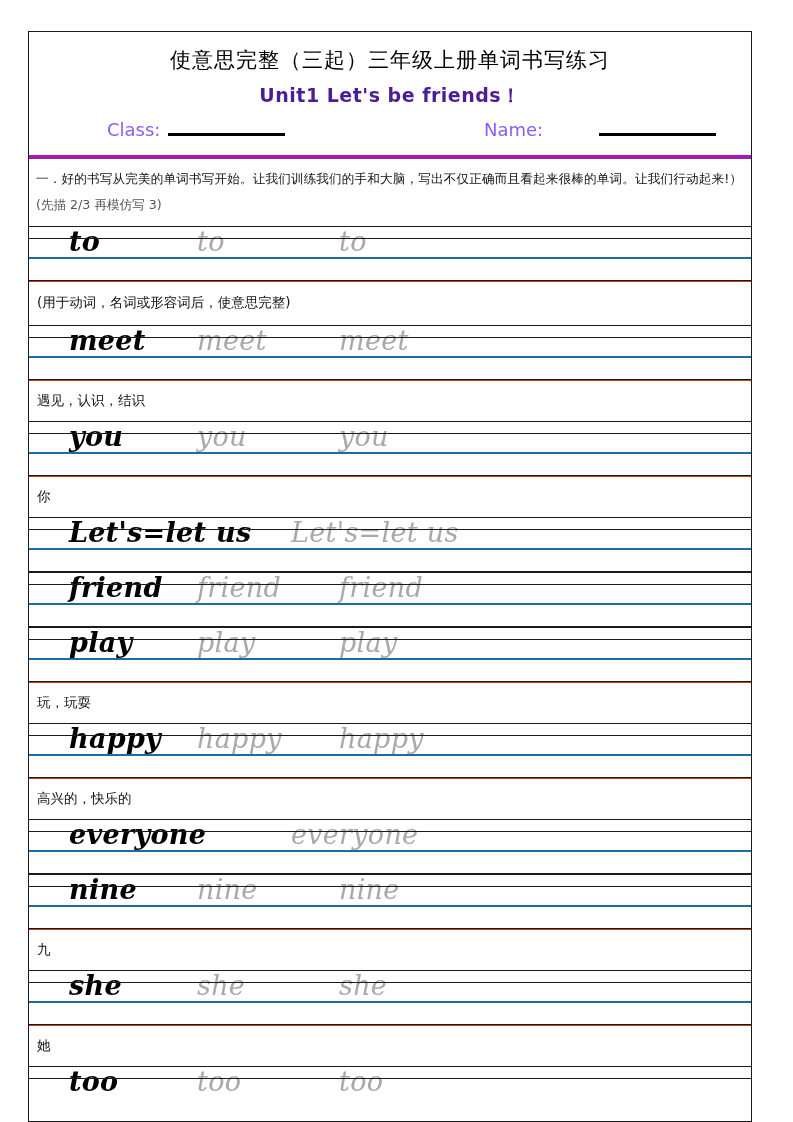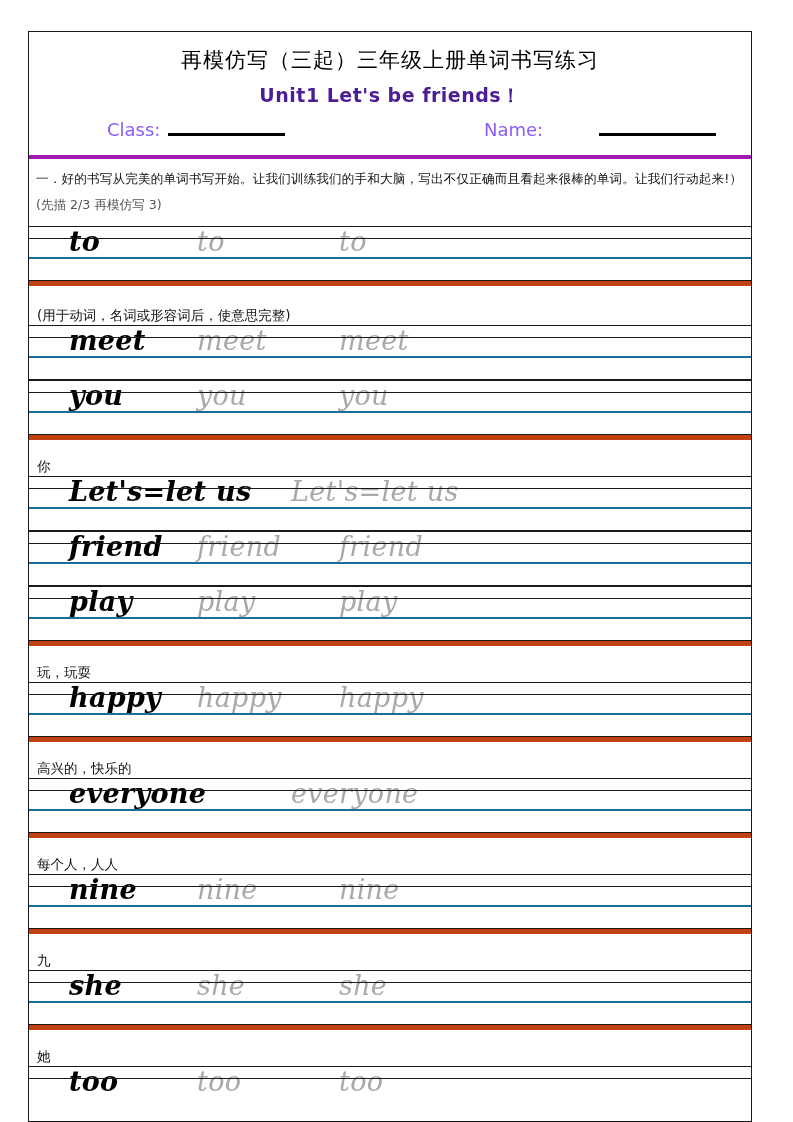--- a/index.html
+++ b/index.html
@@ -123,42 +123,42 @@
   .word.solid{color:#000;left:40px;}
   .word.trace{color:#a9a9a9;font-weight:normal;}
   .word.trace.t1{left:168px;}
   .word.trace.t2{left:310px;}
   .word.wide.trace.t1{left:262px;}
 
   
   .mrow{
     position:relative;
     height:41px;
-    border-top:5px solid #c2410c;
+    border-top:1px solid #c2410c;
     box-sizing:border-box;
     display:flex;
-    align-items:flex-end;
+    align-items:center;
   }
   .meaning{
     font-family:"DejaVu Sans","Liberation Sans",sans-serif;
     font-size:13.5px;
     color:#111;
     padding-left:8px;
     white-space:nowrap;
   }
   .mrow.tall{height:44px;}
 </style>
 </head>
 <body>
 
 <div class="page">
 
   <div class="sheet">
 
-    <div class="title-main">再模仿写（三起）三年级上册单词书写练习</div>
+    <div class="title-main">使意思完整（三起）三年级上册单词书写练习</div>
     <div class="title-sub">Unit1 Let's be friends！</div>
 
     <div class="idrow">
       <div class="field field-class">
         <span class="field-label">Class:</span>
         <span class="field-rule"></span>
       </div>
       <div class="field field-name">
         <span class="field-label">Name:</span>
         <span class="field-rule"></span>
@@ -180,20 +180,23 @@
         <div class="mrow tall">
           <span class="meaning">(用于动词，名词或形容词后，使意思完整)</span>
         </div>
         <div class="prow">
           <span class="word solid">meet</span>
           <span class="word trace t1">meet</span>
           <span class="word trace t2">meet</span>
           <span class="midline"></span>
           <span class="baseline"></span>
         </div>
+        <div class="mrow">
+          <span class="meaning">遇见，认识，结识</span>
+        </div>
         <div class="prow">
           <span class="word solid">you</span>
           <span class="word trace t1">you</span>
           <span class="word trace t2">you</span>
           <span class="midline"></span>
           <span class="baseline"></span>
         </div>
         <div class="mrow">
           <span class="meaning">你</span>
         </div>
@@ -229,23 +232,20 @@
         </div>
         <div class="mrow">
           <span class="meaning">高兴的，快乐的</span>
         </div>
         <div class="prow">
           <span class="word solid wide">everyone</span>
           <span class="word trace t1 wide">everyone</span>
           <span class="midline"></span>
           <span class="baseline"></span>
         </div>
-        <div class="mrow">
-          <span class="meaning">每个人，人人</span>
-        </div>
         <div class="prow">
           <span class="word solid">nine</span>
           <span class="word trace t1">nine</span>
           <span class="word trace t2">nine</span>
           <span class="midline"></span>
           <span class="baseline"></span>
         </div>
         <div class="mrow">
           <span class="meaning">九</span>
         </div>

